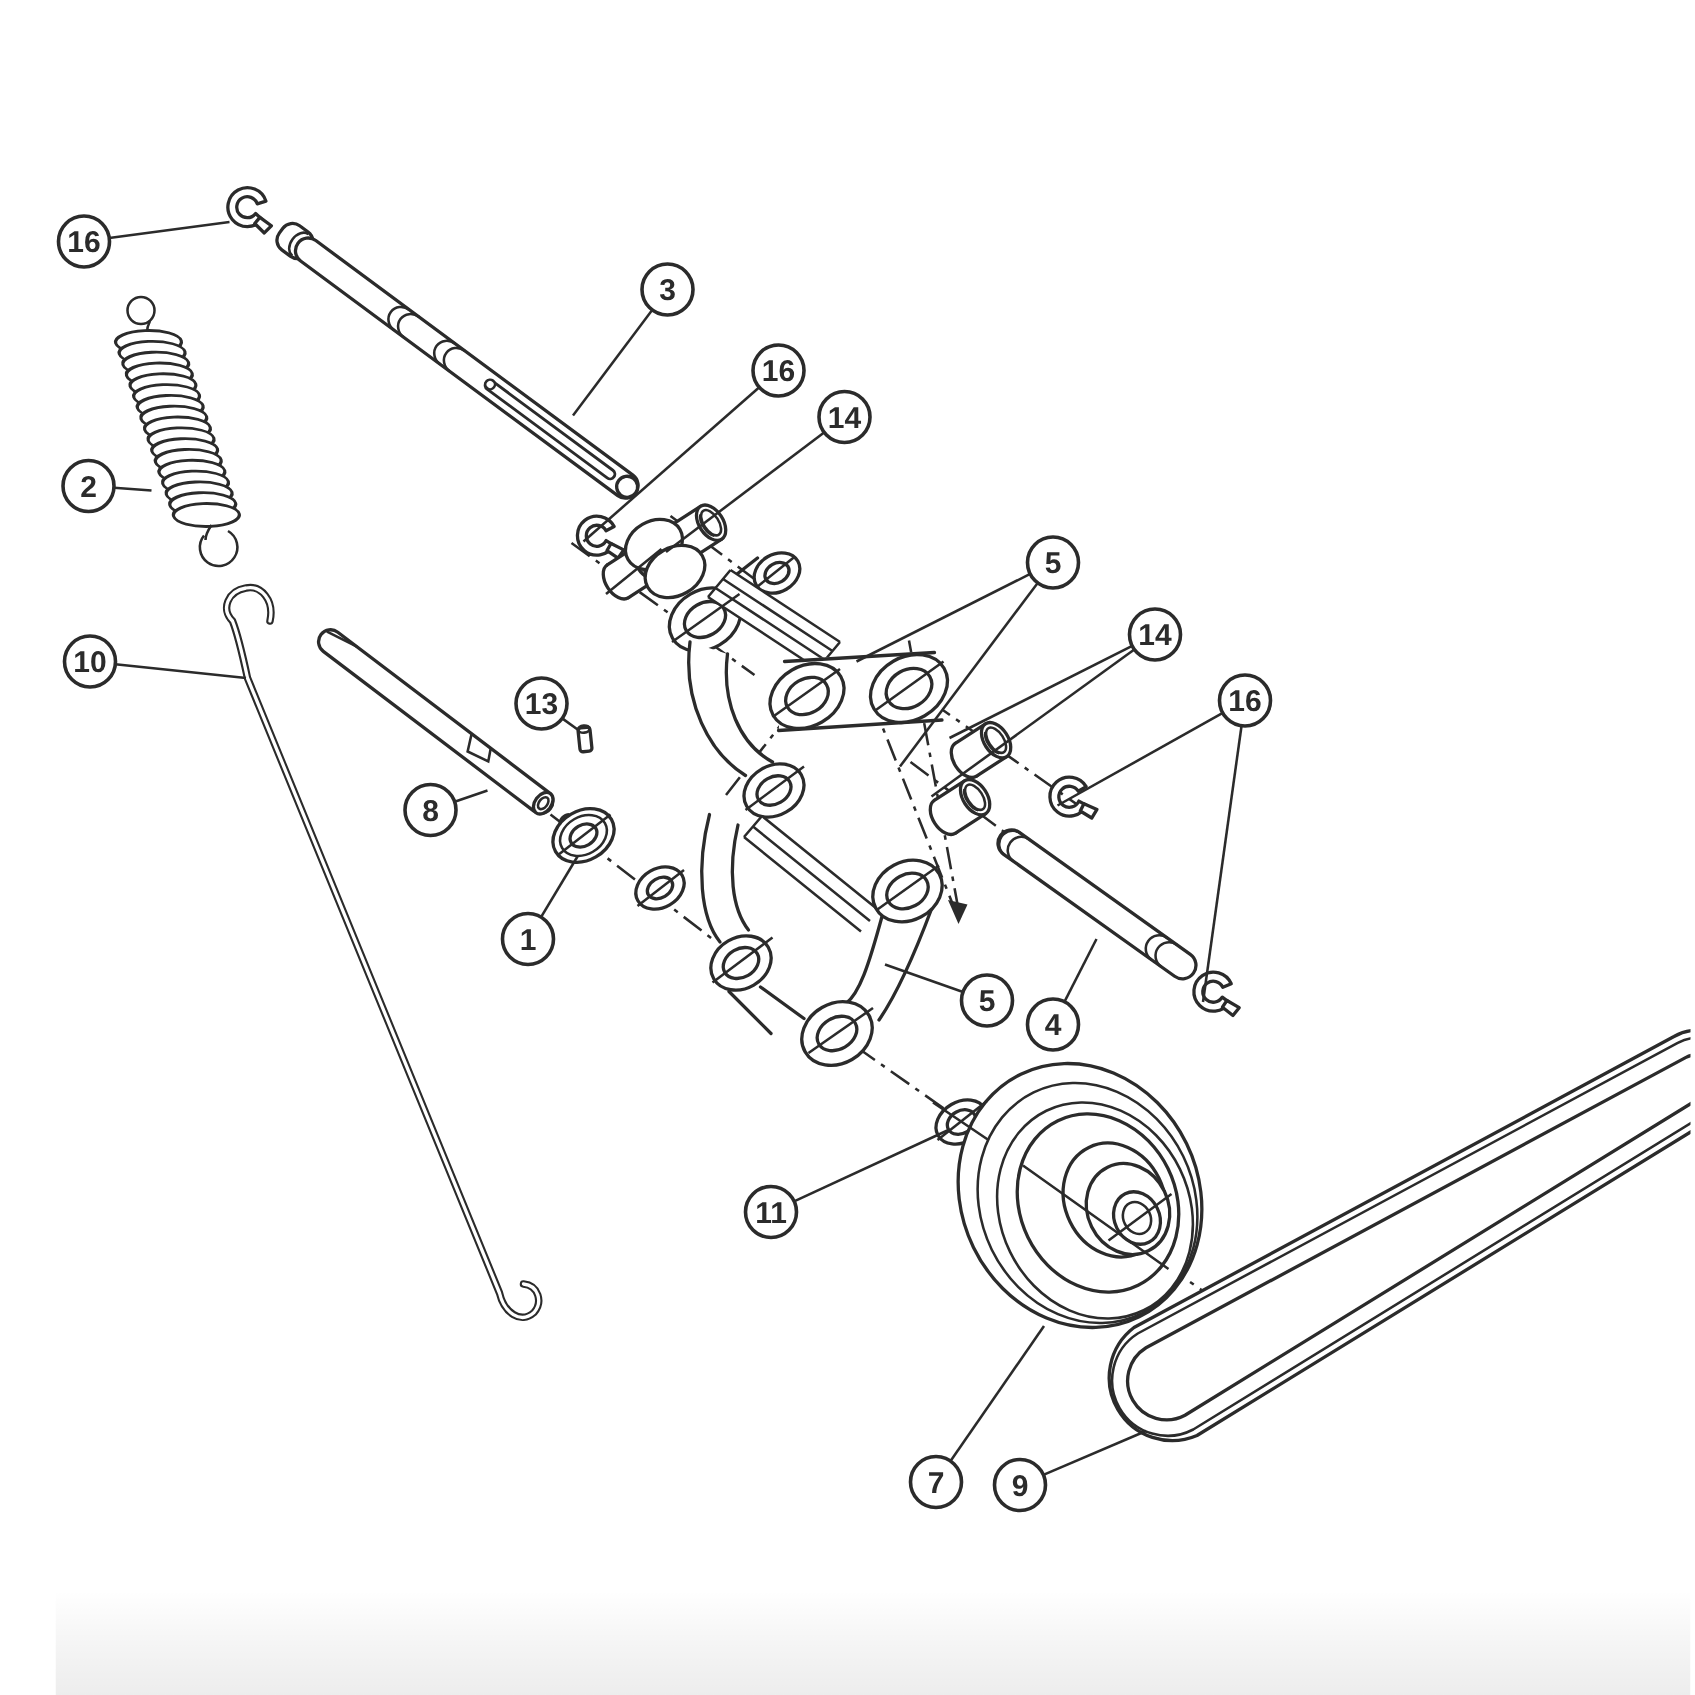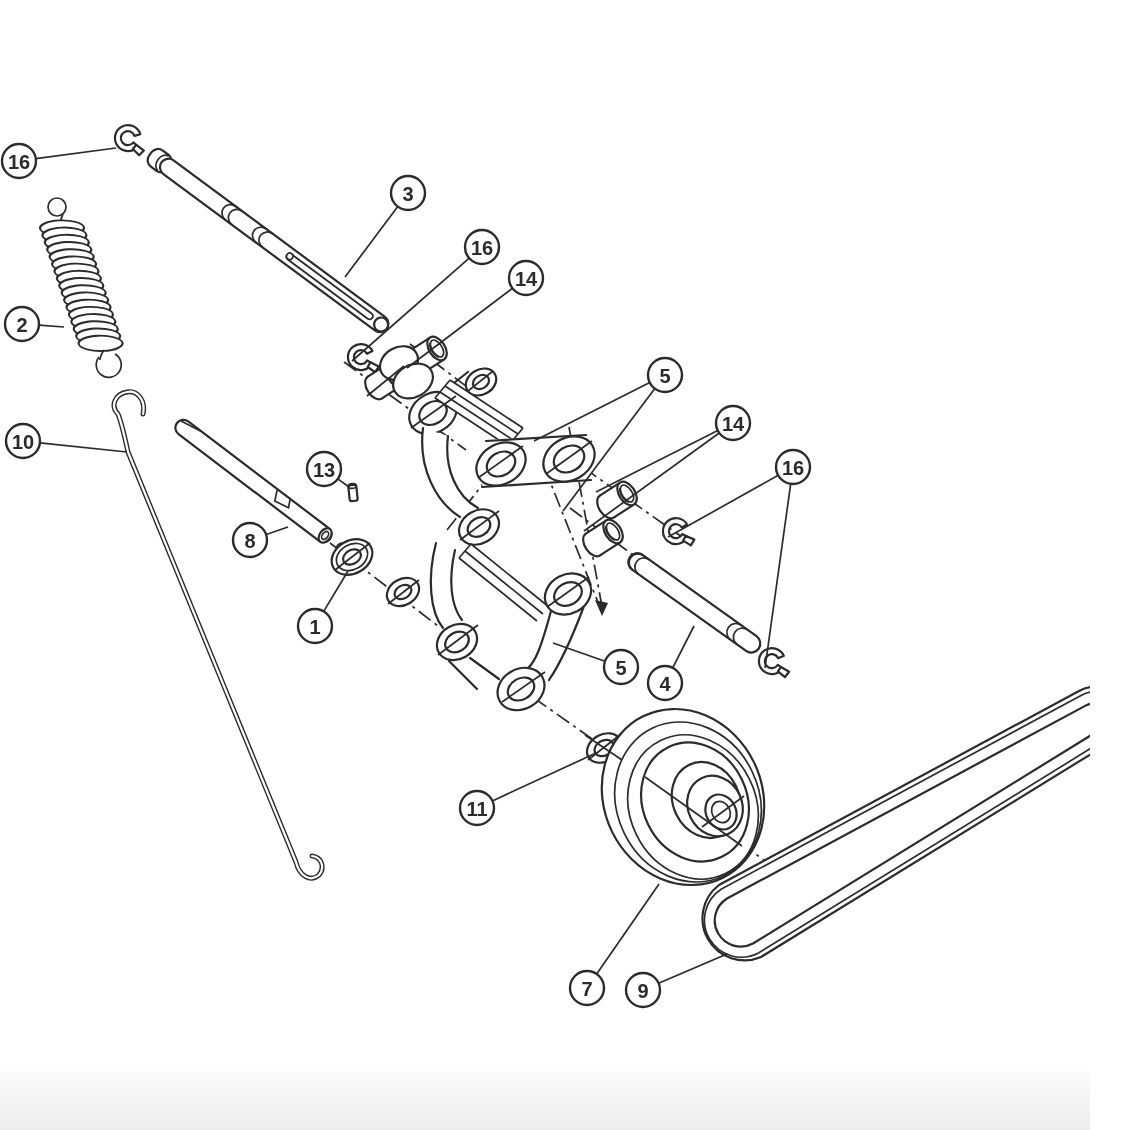--- a/index.html
+++ b/index.html
@@ -1,21 +1,21 @@
 <!DOCTYPE html>
 <html style="--line: #2b2b2b; --bg: #ffffff;"><head>
 <meta charset="utf-8">
 <style>
   :root{
     --line:#2b2b2b;
     --bg:#ffffff;
   }
   html,body{margin:0;padding:0;background:#fff;}
   #stage{position:relative;width:1090px;height:1130px;background:var(--bg);overflow:hidden;
-         font-family:"Liberation Sans",sans-serif;}
+         font-family:"Liberation Sans",sans-serif;margin-left:37px;}
   #stage svg{position:absolute;left:0;top:0;}
   #bottom-shade{position:absolute;left:0;bottom:0;width:100%;height:70px;pointer-events:none;
     background:linear-gradient(to bottom, rgba(0,0,0,0) 0%, rgba(0,0,0,0.045) 55%, rgba(0,0,0,0.07) 100%);}
   .ln{fill:none;stroke:var(--line);stroke-width:2.2;stroke-linecap:round;stroke-linejoin:round;}
   .thin{fill:none;stroke:var(--line);stroke-width:1.7;}
   .wh{fill:#fff;stroke:var(--line);stroke-width:2.2;stroke-linejoin:round;}
   .whthin{fill:#fff;stroke:var(--line);stroke-width:1.9;}
   .fillonly{fill:#fff;stroke:none;}
   .dash{fill:none;stroke:var(--line);stroke-width:1.7;stroke-dasharray:15 5 3 5;}
   .wire-out{fill:none;stroke:var(--line);stroke-width:5;stroke-linecap:round;stroke-linejoin:round;}

